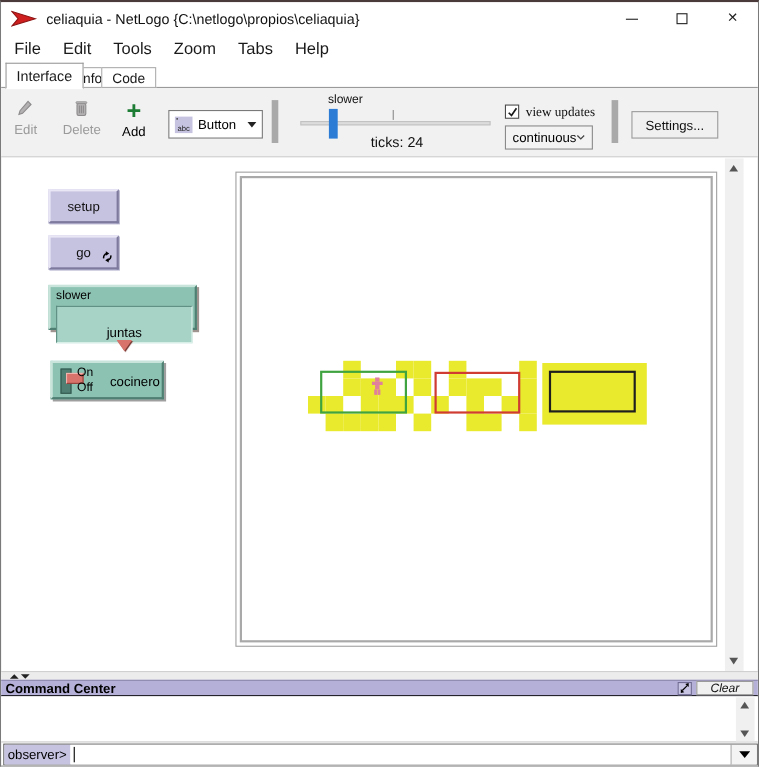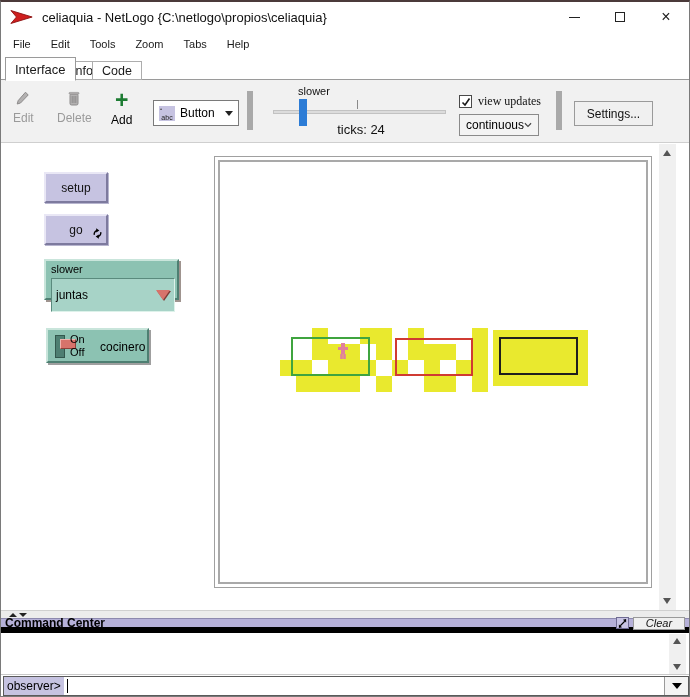--- a/index.html
+++ b/index.html
@@ -15,21 +15,21 @@
   .title-text { font-size:13px; color:#111; margin-left:8px; white-space:nowrap; }
   .winbtns { position:absolute; right:0; top:0; height:30px; display:flex; }
   .winbtn { width:46px; height:30px; display:flex; align-items:center; justify-content:center; }
   .min-glyph { width:11px; height:1px; background:#222; }
   .max-glyph { width:10px; height:10px; border:1px solid #222; }
   .close-glyph { font-size:16px; color:#222; line-height:1; }
 
   
   .menubar { position:absolute; left:0; top:30px; width:100%; height:24px;
     background:#fff; display:flex; align-items:center; padding-left:2px; }
-  .menu-item { font-size:11px; color:#1a1a1a; padding:3px 10px; }
+  .menu-item { font-size:15px; color:#1a1a1a; padding:3px 10px; }
 
   
   .tabbar { position:absolute; left:0; top:54px; width:100%; height:24px; background:#fff; }
   .tabbar .baseline { position:absolute; left:0; bottom:0; width:100%; height:1px; background:#9a9a9a; }
   .tab { position:absolute; font-size:13px; color:#1a1a1a; background:#fff;
     border:1px solid #9a9a9a; display:flex; align-items:center; padding:0 9px; }
   .tab.sel { left:4px; top:1px; height:24px; border-bottom:1px solid #fff; z-index:2; }
   .tab.unsel { top:5px; height:19px; font-size:12.5px; border-color:#adadad; }
   #tab-info { left:61px; } #tab-code { left:91px; }
 
@@ -85,21 +85,21 @@
   #w-go { left:43px; top:212px; }
   .forever-ico { position:absolute; right:3px; bottom:4px; width:11px; height:11px; }
 
   .nl-chooser { position:absolute; left:43px; top:257px; width:135px; height:41px;
     background:#8cc2b2; border-style:solid; border-width:2px;
     border-color:#c9e5db #4e7f72 #4e7f72 #c9e5db; box-shadow:2px 2px 0 #9f948f; }
   .nl-chooser .ch-label { font-size:11px; color:#000; margin:2px 0 0 5px; }
   .ch-select { position:absolute; left:5px; top:17px; width:124px; height:34px;
     background:#a7d3c7; border-style:solid; border-width:1px;
     border-color:#5a8a7d #ddf2ea #ddf2ea #5a8a7d;
-    display:flex; align-items:center; justify-content:space-between; padding:0 4px; }
+    display:flex; align-items:center; justify-content:space-between; padding:16px 4px;flex-direction:column; }
   .ch-select .val { font-size:12px; color:#000; }
   .ch-tri { width:0; height:0; border-left:7px solid transparent;
     border-right:7px solid transparent; border-top:10px solid #d7736b;
     filter:drop-shadow(1px 1px 0 #7d3a34); }
 
   .nl-switch { position:absolute; left:45px; top:326px; width:103px; height:35px;
     background:#8cc2b2; border-style:solid; border-width:2px;
     border-color:#c9e5db #4e7f72 #4e7f72 #c9e5db; box-shadow:2px 2px 0 #9f9f9f; }
   .sw-track { position:absolute; left:7px; top:5px; width:10px; height:23px;
     background:#4e7f72; border:1px solid #33584e; }
@@ -127,21 +127,21 @@
   
   .splitter { position:absolute; left:0; top:608px; width:100%; height:8px;
     background:#ececec; border-top:1px solid #d0d0d0; }
   .spl-tri { position:absolute; top:2px; width:0; height:0;
     border-left:4px solid transparent; border-right:4px solid transparent; }
   .spl-up { left:8px; border-bottom:4px solid #222; }
   .spl-down { left:18px; border-top:4px solid #222; }
 
   
   .cc-header { position:absolute; left:0; top:616px; width:100%; height:15px;
-    background:#b5b0d8; border-top:1px solid #8d89ae; border-bottom:6px solid #000000;
+    background:#b5b0d8; border-top:1px solid #8d89ae; border-bottom:1px solid #000000;
     display:flex; align-items:center; }
   .cc-title { font-size:12px; font-weight:bold; color:#000; margin-left:4px; flex:1; }
   .cc-expand { width:13px; height:12px; margin-right:4px; background:#c8c4e4;
     border:1px solid #6f6b92; display:flex; align-items:center; justify-content:center; }
   .cc-clear { width:52px; height:13px; margin-right:4px; background:#f0f0f0;
     border:1px solid #9a9a9a; font-size:11px; color:#111; display:flex;
     align-items:center; justify-content:center;font-style:italic; }
   .cc-output { position:absolute; left:0; top:631px; width:100%; height:42px;
     background:#fff; border-bottom:1px solid #c9c9c9; }
   .cc-scroll { position:absolute; right:3px; top:1px; width:17px; height:40px; background:#f0f0f0; }

